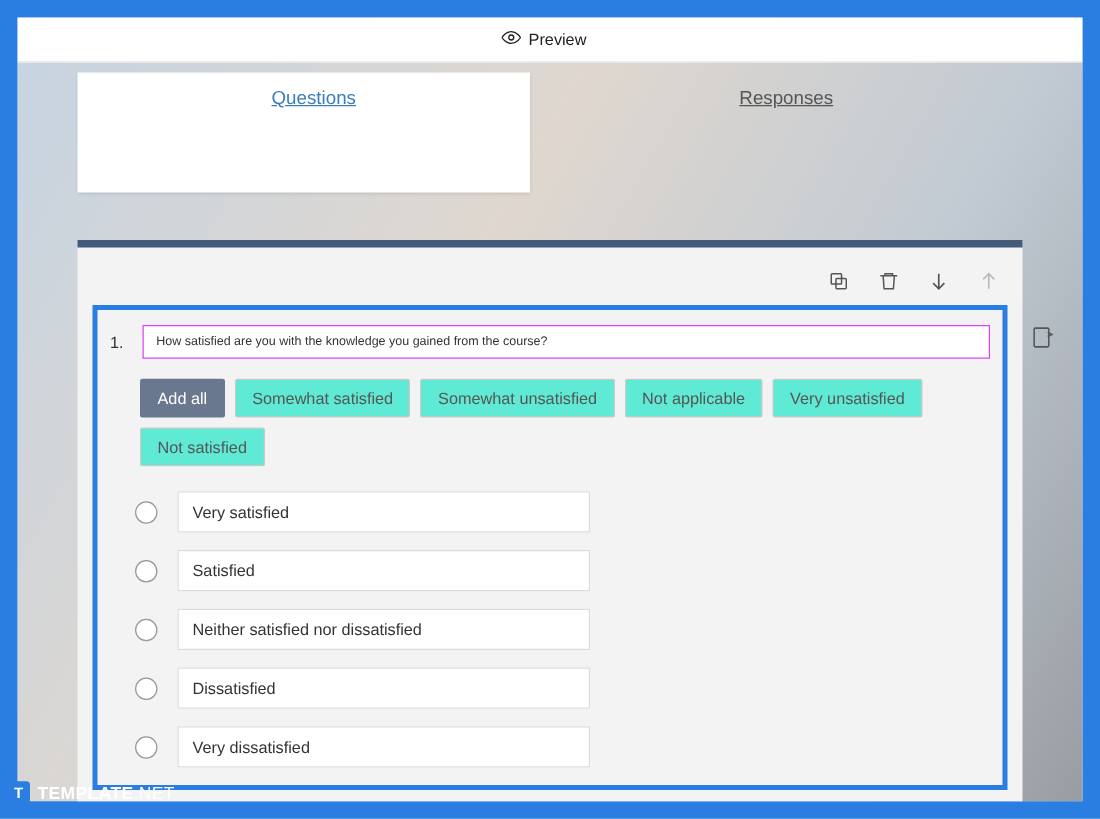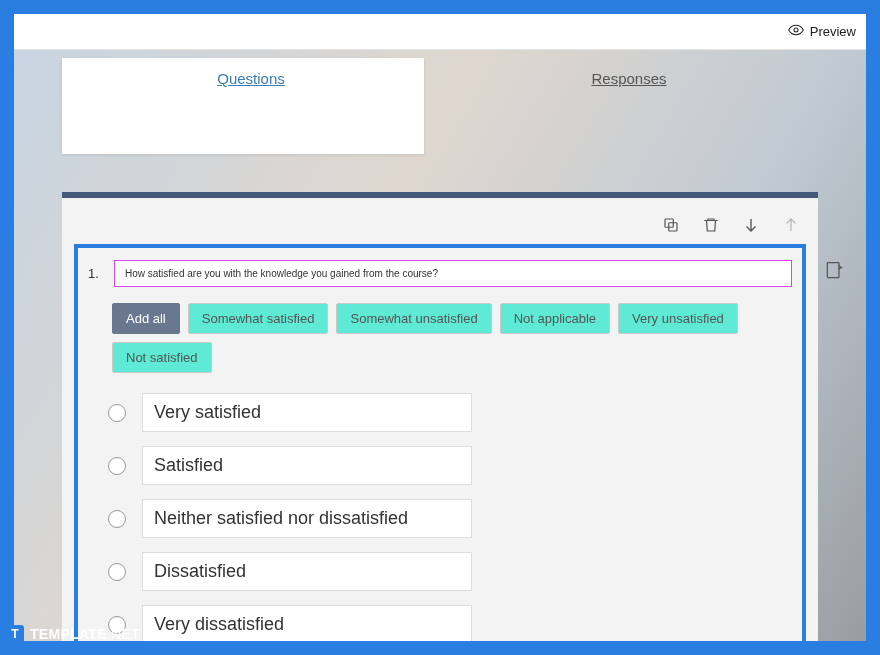--- a/index.html
+++ b/index.html
@@ -1,21 +1,21 @@
 <!DOCTYPE html>
 <html><head>
 <meta charset="utf-8">
 <style>
   * { box-sizing: border-box; margin: 0; padding: 0; font-family: "Segoe UI", Arial, sans-serif; }
   body { background: #2a7de1; width: 880px; height: 655px; overflow: hidden; position: relative; }
   .frame { position: absolute; top: 14px; left: 14px; right: 14px; bottom: 14px; background: #f5f5f5; overflow: hidden; }
   .bg-people { position: absolute; inset: 0; background:
     linear-gradient(120deg, rgba(110,150,190,0.35), rgba(190,170,150,0.4) 40%, rgba(130,150,170,0.45) 70%, rgba(60,70,80,0.5));
   }
-  .topbar { position: absolute; top: 0; right: 0; left: 0; height: 36px; background: #fff; border-bottom: 1px solid #e5e5e5; display: flex; justify-content: flex-end; align-items: center; padding-right: 10px; gap: 6px; z-index: 30; }
+  .topbar { position: absolute; top: 0; right: 0; left: 0; height: 36px; background: #fff; border-bottom: 1px solid #e5e5e5; display: flex; justify-content: center; align-items: center; padding-right: 10px; gap: 6px; z-index: 30; }
   .preview-link { display: flex; align-items: center; gap: 6px; font-size: 13px; color: #222; cursor: pointer; }
   .eye-icon svg { width: 16px; height: 16px; }
   .tabs-card { position: absolute; top: 44px; left: 48px; width: 362px; height: 96px; background: #fff; box-shadow: 0 1px 3px rgba(0,0,0,0.1); z-index: 20; }
   .tabs-row { position: absolute; top: 44px; left: 48px; right: 48px; height: 38px; z-index: 20; display: flex; }
   .tab { flex: 1; text-align: center; font-size: 15px; padding-top: 12px; color: #555; cursor: pointer; text-decoration: underline; }
   .tab.active { color: #397db9; }
   .title { position: absolute; top: 86px; left: 72px; font-size: 32px; font-weight: 300; color: #222; z-index: 22; }
   .question-card { position: absolute; top: 178px; left: 48px; right: 48px; bottom: -40px; background: #f3f3f3; border-top: 6px solid #445a7a; z-index: 15; padding: 14px 12px 20px 12px; }
   .card-toolbar { display: flex; justify-content: flex-end; gap: 22px; padding: 4px 6px 10px 0; }
   .tool-ico { width: 18px; height: 18px; display: flex; align-items: center; justify-content: center; color: #555; cursor: pointer; }
@@ -26,21 +26,21 @@
   .q-num { width: 16px; font-size: 13px; color: #333; }
   .q-text-input { flex: 1; background: #fff; border: 1px solid #d946ef; padding: 7px 10px; font-size: 10px; color: #333; }
   .suggest-icon { position: absolute; right: -44px; top: 12px; width: 22px; height: 22px; color: #555; }
   .suggest-icon svg { width: 20px; height: 20px; }
   .chips { display: flex; flex-wrap: wrap; gap: 8px; margin-top: 16px; margin-left: 24px; }
   .chip { background: #5eead4; border: 1px solid #c9c9c9; border-radius: 2px; padding: 7px 13px; font-size: 13px; color: #555; cursor: pointer; }
   .chip.primary { background: #6a788f; border-color: #6a788f; color: #fff; text-align: center; }
   .options { margin-top: 20px; margin-left: 20px; display: flex; flex-direction: column; gap: 14px; }
   .option-row { display: flex; align-items: center; gap: 16px; }
   .radio { width: 18px; height: 18px; border: 1px solid #999; border-radius: 50%; background: #fff; flex-shrink: 0; cursor: pointer; }
-  .option-input { width: 330px; background: #fff; border: 1px solid #ddd; padding: 8px 11px; font-size: 18px; color: #333; }
+  .option-input { width: 330px; background: #fff; border: 1px solid #ddd; padding: 8px 11px; font-size: 13px; color: #333; }
   .watermark { position: absolute; left: 6px; bottom: 12px; z-index: 40; display: flex; align-items: center; gap: 6px; color: #fff; font-weight: 600; font-size: 14px; letter-spacing: 0.3px; }
   .watermark .t { background: #2a7de1; color: #fff; width: 18px; height: 18px; border-radius: 3px; display: inline-flex; align-items: center; justify-content: center; font-size: 12px; font-weight: 700; }
   .watermark .light { font-weight: 400; margin-top: 29px; }
 </style>
 </head>
 <body>
 
 <div class="frame">
   <div class="bg-people"></div>
 

